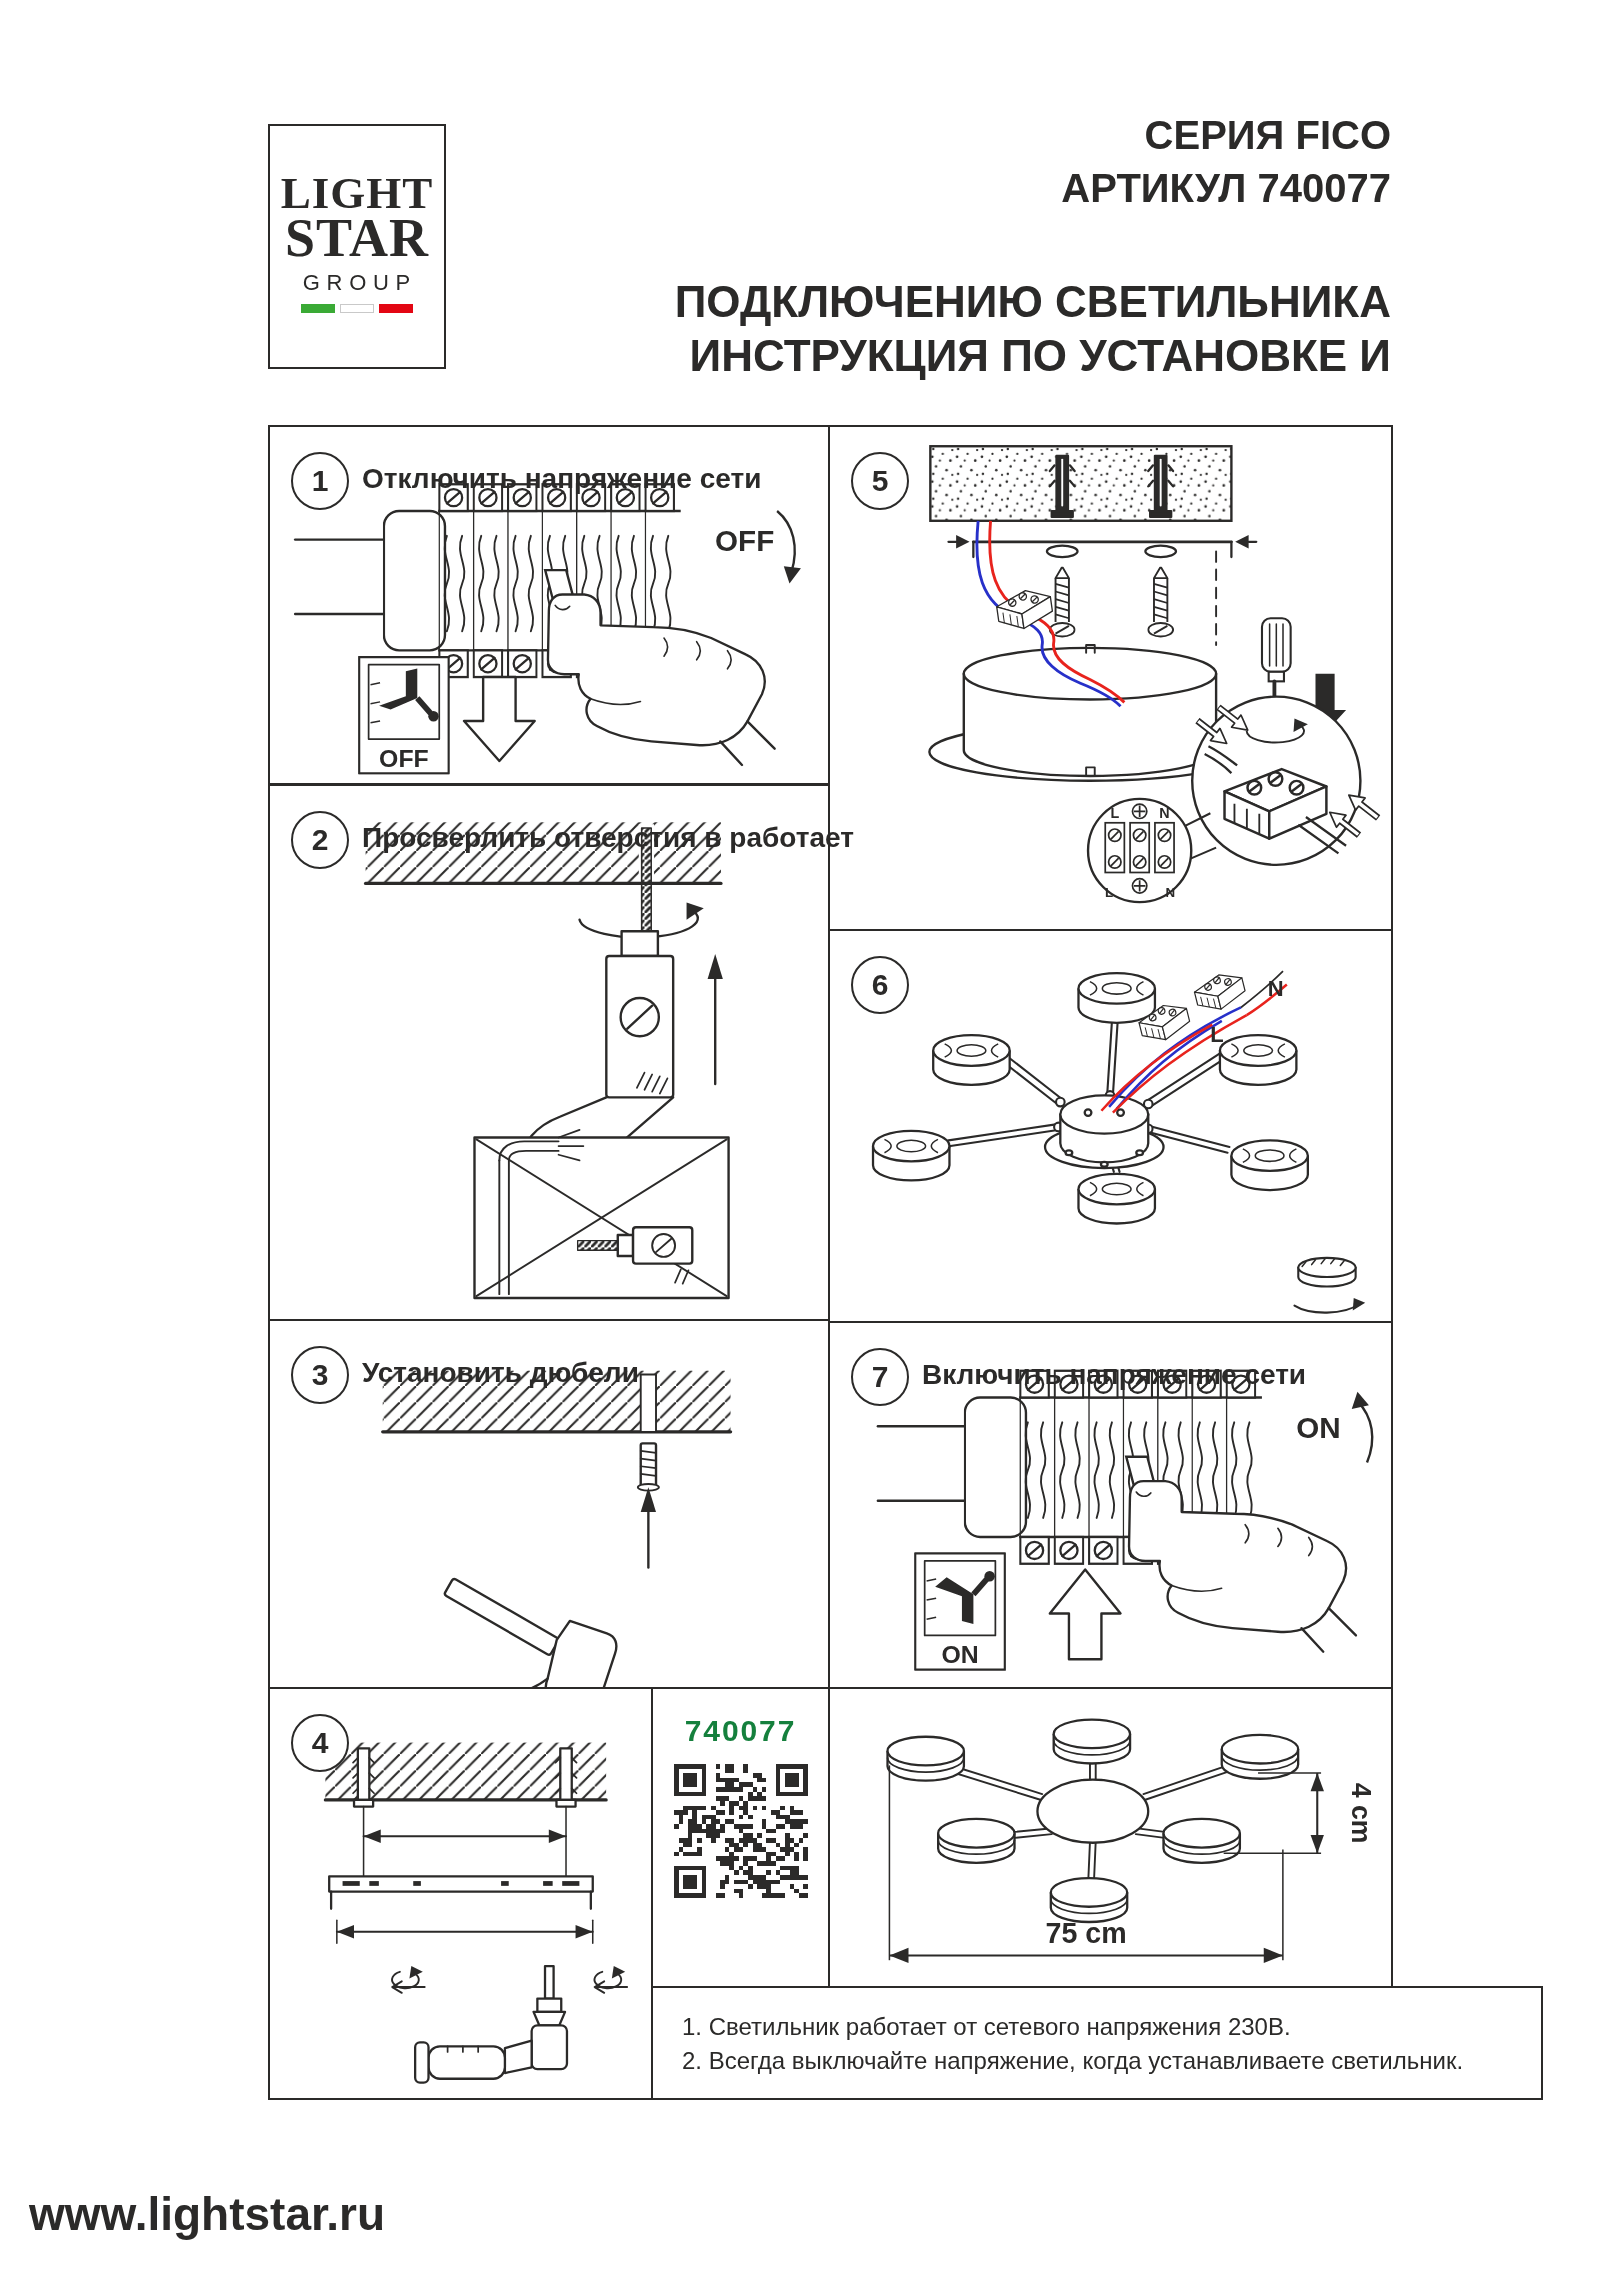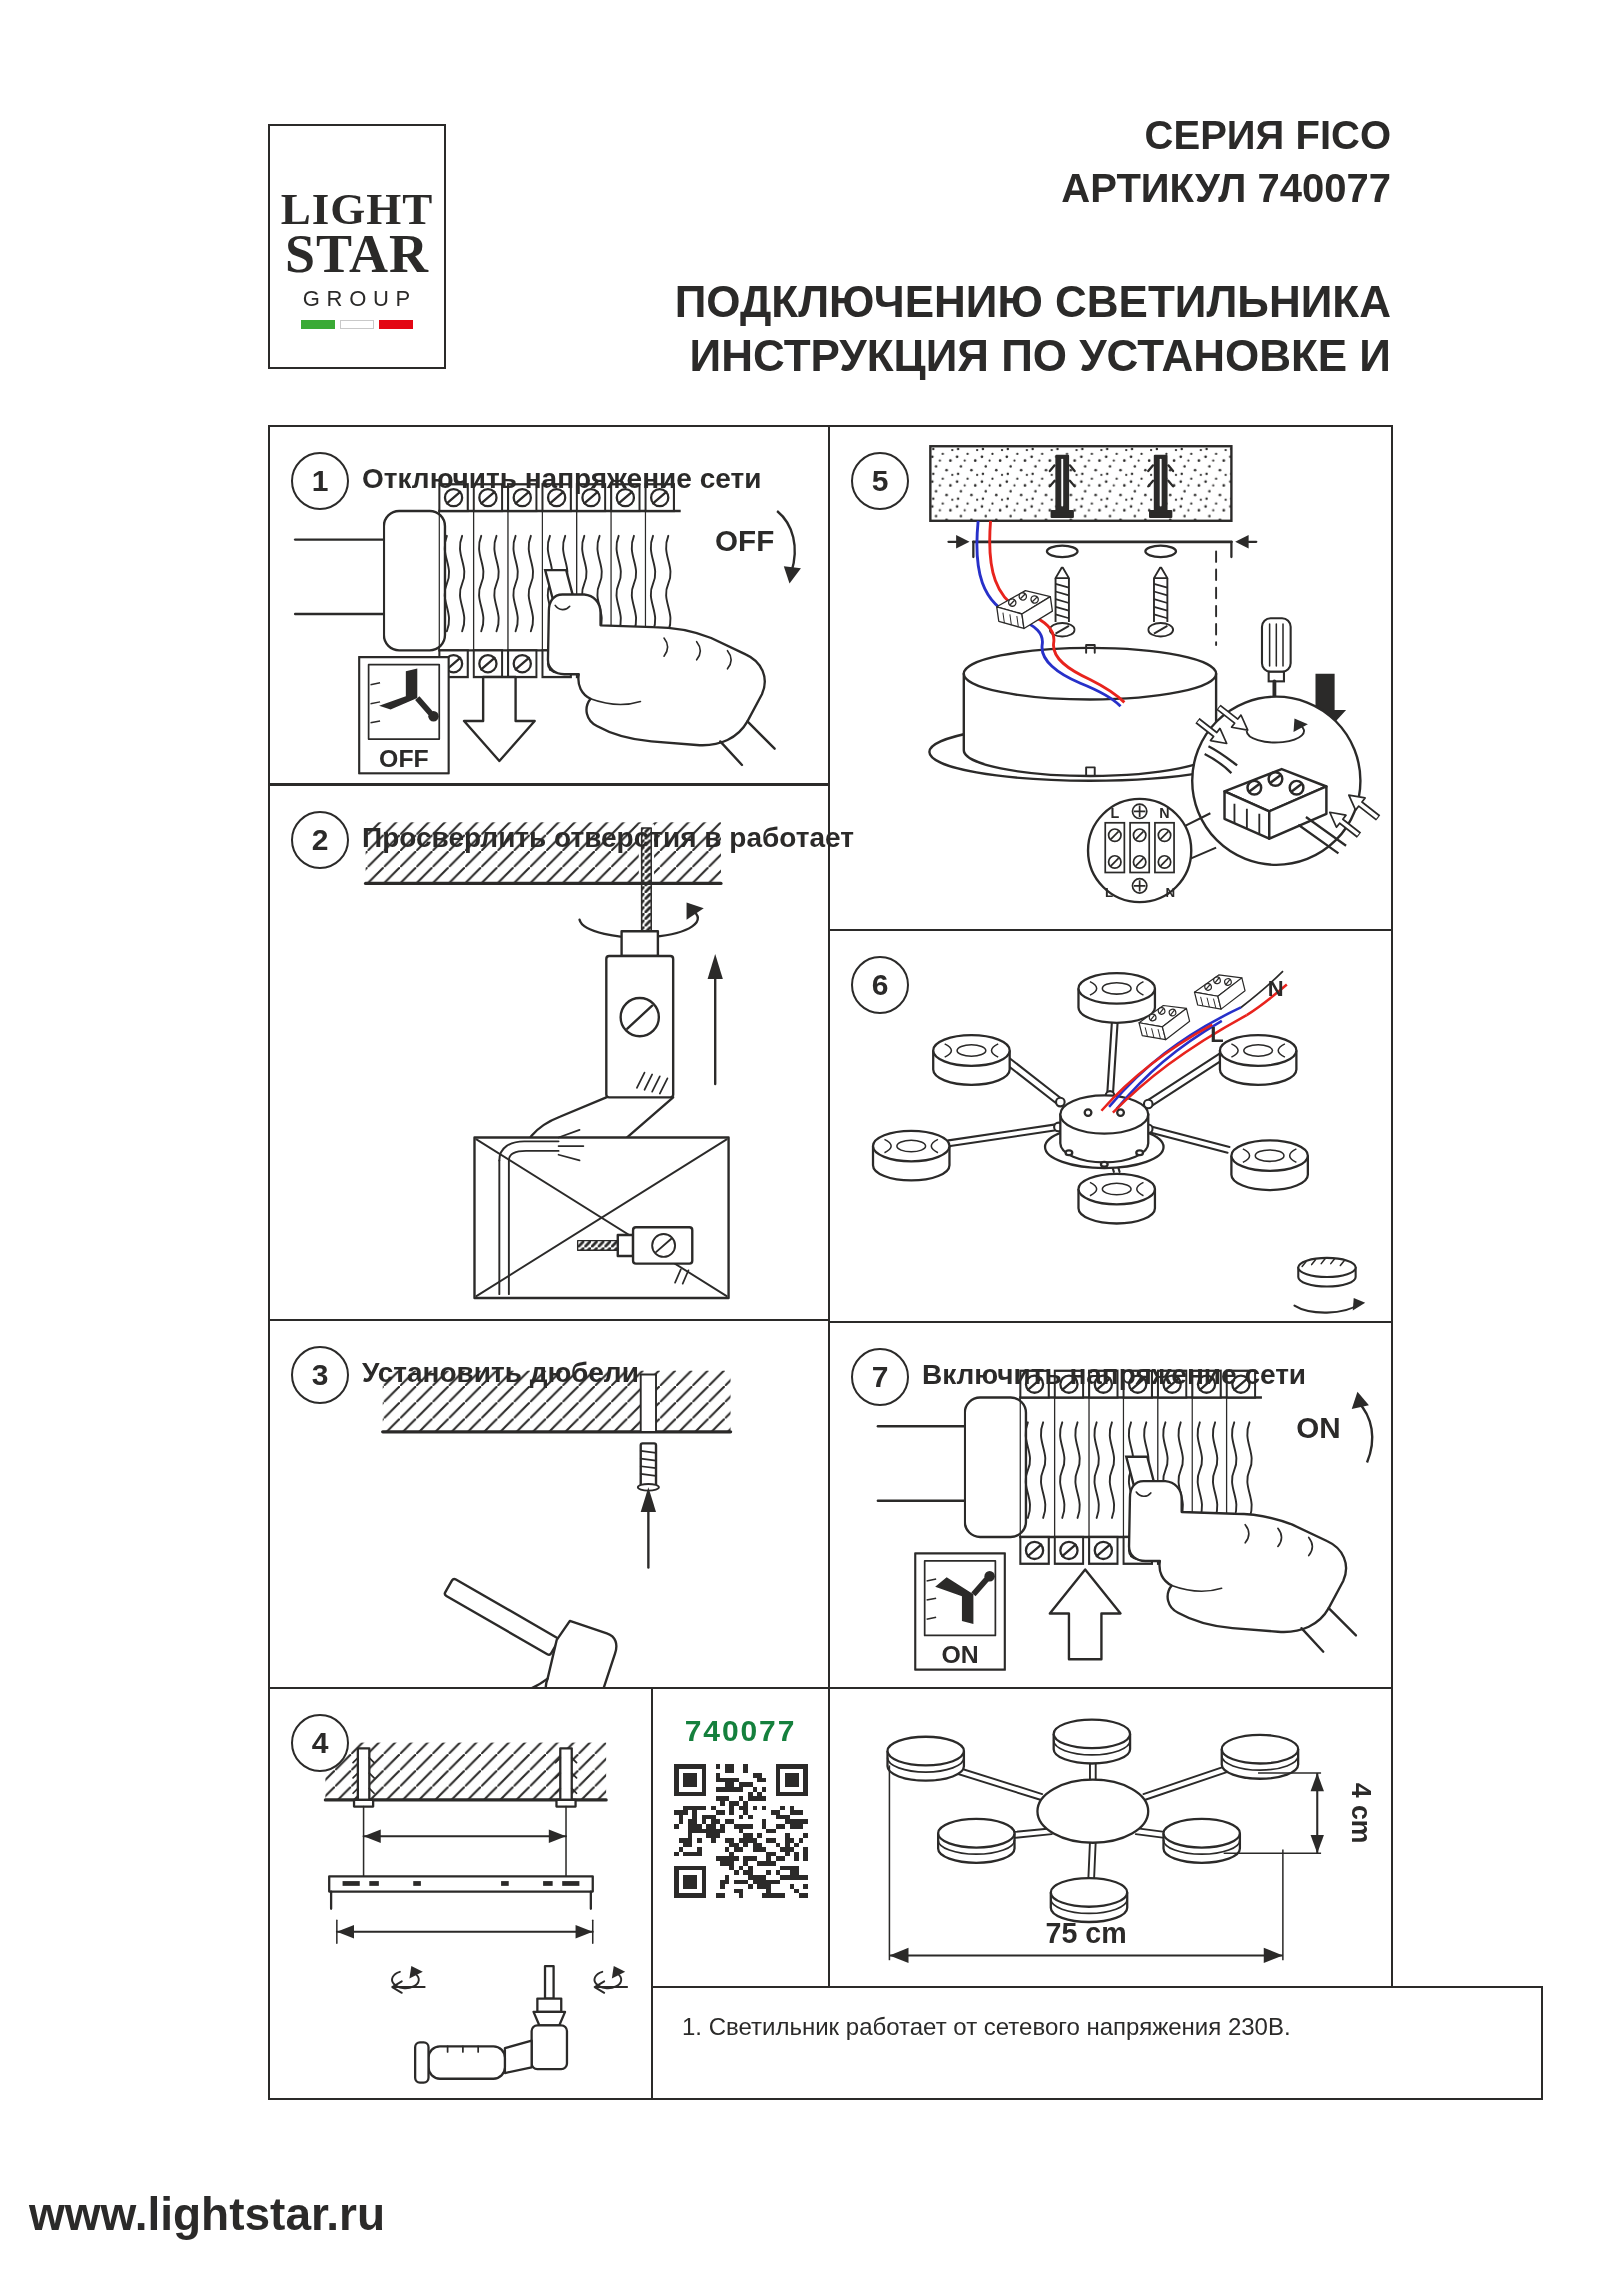--- a/index.html
+++ b/index.html
@@ -1,21 +1,21 @@
 <!DOCTYPE html>
 <html><head>
 <meta charset="utf-8">
 <style>
   html,body{margin:0;padding:0;background:#ffffff;}
   body{font-family:"Liberation Sans",sans-serif;color:#2b2a29;}
   .page{position:relative;width:1623px;height:2295px;background:#fff;overflow:hidden;}
 
   
   .logo-box{position:absolute;left:268px;top:124px;width:178px;height:245px;border:2.4px solid #2b2a29;box-sizing:border-box;text-align:center;}
-  .logo-light{font-family:"Liberation Serif",serif;font-weight:bold;font-size:45px;letter-spacing:1px;line-height:42px;margin-top:62px;}
+  .logo-light{font-family:"Liberation Serif",serif;font-weight:bold;font-size:45px;letter-spacing:1px;line-height:42px;margin-top:46px;}
   .logo-star{font-family:"Liberation Serif",serif;font-weight:bold;font-size:54px;letter-spacing:1px;line-height:48px;}
   .logo-group{font-size:22px;letter-spacing:6.7px;margin-top:7.6px;margin-left:5.7px;}
   .logo-flag{display:flex;justify-content:center;gap:4.8px;margin-top:8.6px;}
   .logo-flag span{display:inline-block;width:34px;height:8.6px;}
 
   
   .hdr{position:absolute;right:232px;text-align:right;font-weight:bold;}
   .hdr-series{top:113px;font-size:40px;text-align:center;}
   .hdr-article{top:166px;font-size:40px;}
   .hdr-title{top:275px;font-size:44px;line-height:54px;}
@@ -841,18 +841,19 @@
         <polygon points="510,88 503,107 517,107"></polygon>
           <polygon points="510,172 503,153 517,153"></polygon>
       </g>
       <text class="svgtxt" x="268" y="266" font-size="30" text-anchor="middle">75 cm</text>
       <text class="svgtxt" font-size="28" text-anchor="middle" transform="translate(546,130) rotate(90)">4 cm</text>
     </svg>
   </section>
 
   <section class="panel notes" style="left:651px;top:1986px;width:892px;height:114px;">
     <div class="nl" style="top:21px;">1. Светильник работает от сетевого напряжения 230В.</div>
+    <div class="nl" style="top:55px;">2. Всегда выключайте напряжение, когда устанавливаете светильник.</div>
   </section>
 
   <div class="footer">www.lightstar.ru</div>
 
 </div>
 
 
 </body></html>

